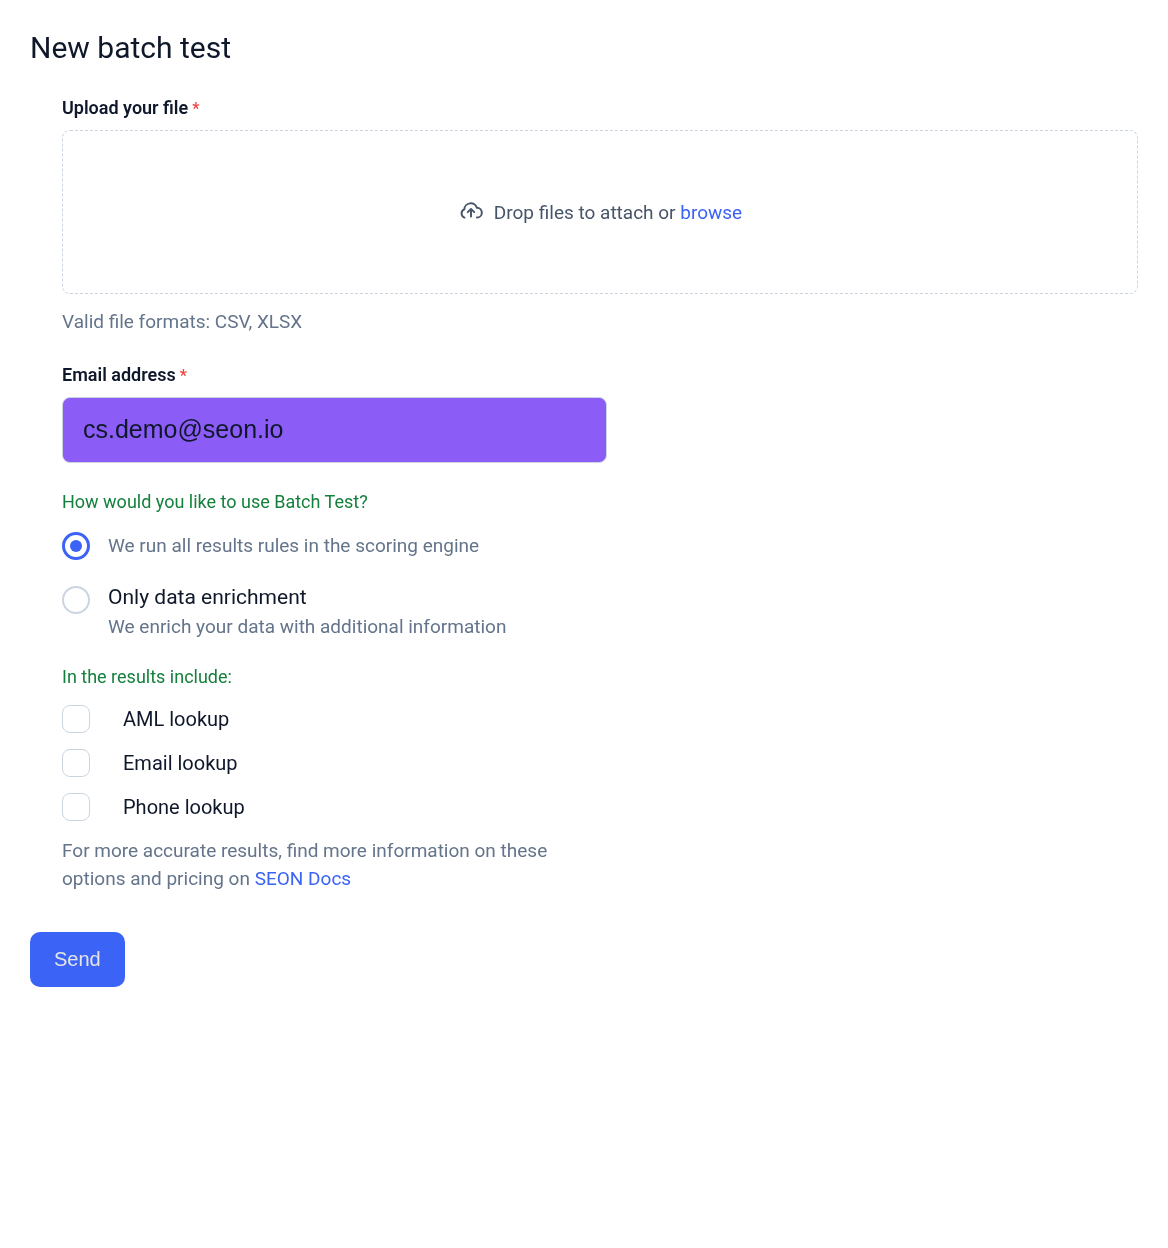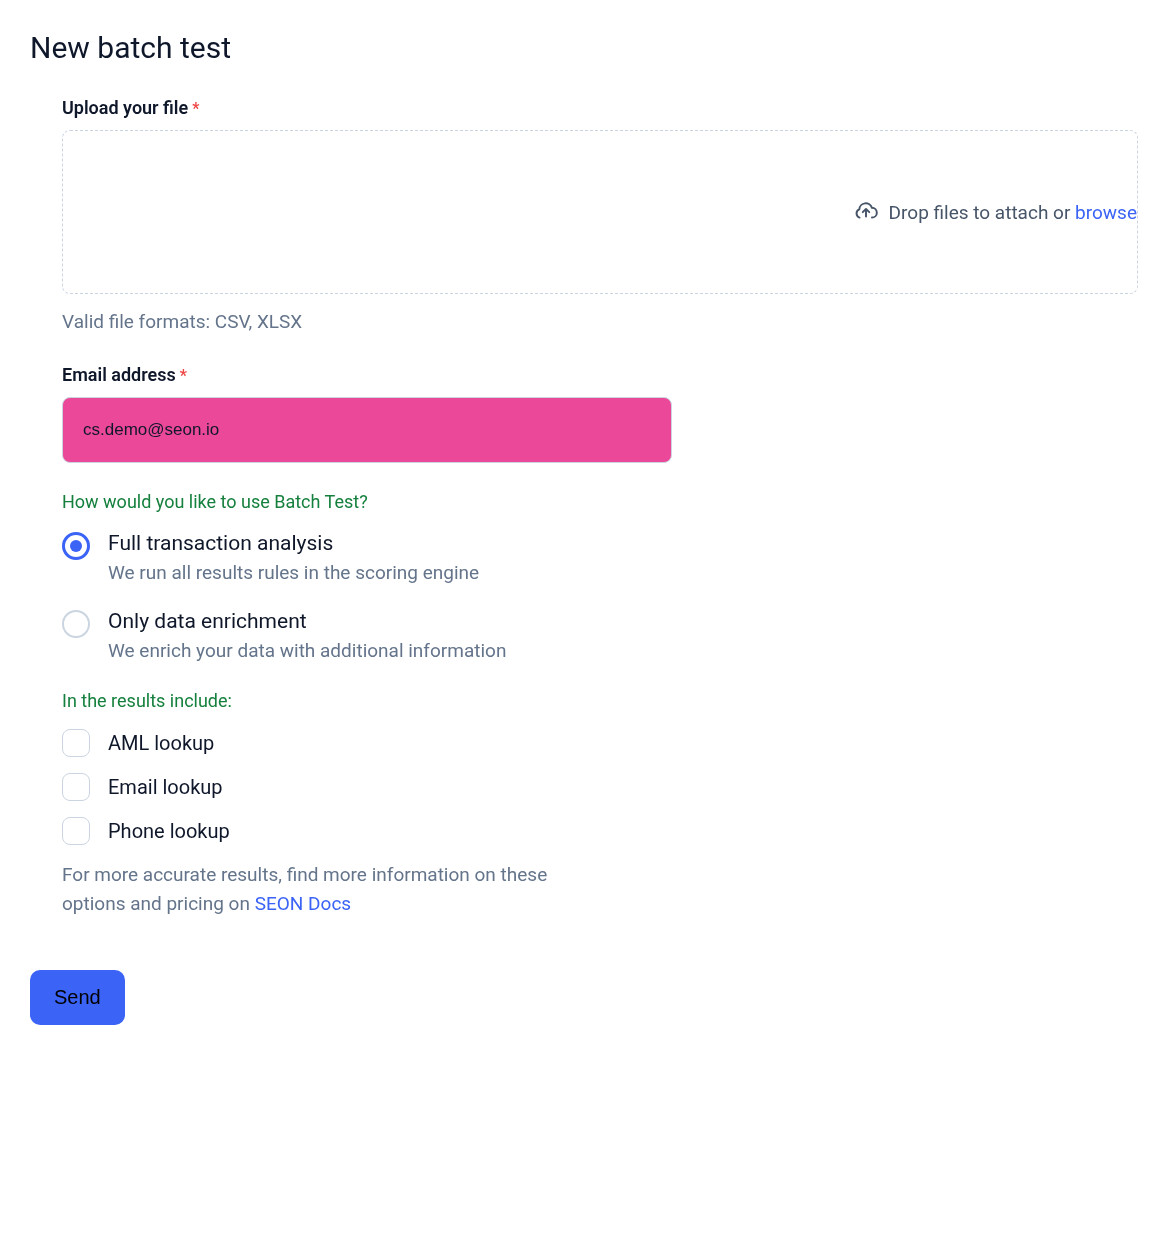--- a/index.html
+++ b/index.html
@@ -24,42 +24,42 @@
     display: inline-block;
     margin-bottom: 12px;
   }
   .required-star { color: #ef4444; margin-left: 4px; font-weight: 600; }
   .dropzone {
     border: 1px dashed #cbd5e1;
     border-radius: 8px;
     height: 164px;
     display: flex;
     align-items: center;
-    justify-content: flex-end;
+    justify-content: center;
     gap: 10px;
     color: #475569;
     font-size: 19px;
   }
   .dropzone svg { width: 26px; height: 26px; stroke: #475569; }
   .browse-link { color: #3b63f6; cursor: pointer; }
   .help-text {
     color: #64748b;
     font-size: 19px;
     margin-top: 14px;
     line-height: 1.45;
   }
   .text-input {
-    width: 610px;
+    width: 545px;
     height: 66px;
     border: 1px solid #cbd5e1;
     border-radius: 8px;
     padding: 0 20px;
-    font-size: 17px;
-    color: #0f172a;
-    background: #ec4899;
+    font-size: 25px;
+    color: #0f172a;
+    background: #8b5cf6;
   }
   .section-label {
     font-size: 18px;
     font-weight: 400;
     color: #15803d;
     margin-bottom: 18px;
   }
   .radio-option {
     display: flex;
     align-items: flex-start;
@@ -80,21 +80,21 @@
     content: "";
     width: 12px; height: 12px;
     background: #3b63f6;
     border-radius: 50%;
   }
   .radio-title { font-size: 21px; color: #0f172a; font-weight: 400; line-height: 1.3; }
   .radio-desc { font-size: 19px; color: #64748b; margin-top: 4px; }
   .checkbox-row {
     display: flex;
     align-items: center;
-    gap: 18px;
+    gap: 33px;
     margin-bottom: 16px;
     cursor: pointer;
   }
   .checkbox-box {
     width: 28px; height: 28px;
     border: 1.5px solid #cbd5e1;
     border-radius: 8px;
     flex-shrink: 0;
     background: #fff;
   }
@@ -102,28 +102,28 @@
   .options-note {
     color: #64748b;
     font-size: 19px;
     line-height: 1.5;
     margin-top: 10px;
     max-width: 520px;
   }
   .docs-link { color: #3b63f6; text-decoration: none; cursor: pointer; }
   .send-button {
     background: #3b63f6;
-    color: #000000;
+    color: #e5e5e5;
     border: none;
     border-radius: 10px;
     font-size: 20px;
     font-weight: 500;
     padding: 16px 24px;
     cursor: pointer;
-    margin-top: 42px;
+    margin-top: 28px;
   }
 </style>
 </head>
 <body>
 
 
 
 <h1 class="page-title">New batch test</h1>
 
 
@@ -154,21 +154,20 @@
   <input type="text" class="text-input" value="cs.demo@seon.io" style="">
 </div>
 
 
 <div class="field-group">
   <div class="section-label">How would you like to use Batch Test?</div>
 
   <div class="radio-option">
     <div class="radio-circle selected"></div>
     <div>
-      <div class="radio-title">Full transaction analysis</div>
       <div class="radio-desc">We run all results rules in the scoring engine</div>
     </div>
   </div>
 
   <div class="radio-option">
     <div class="radio-circle"></div>
     <div>
       <div class="radio-title">Only data enrichment</div>
       <div class="radio-desc">We enrich your data with additional information</div>
     </div>

